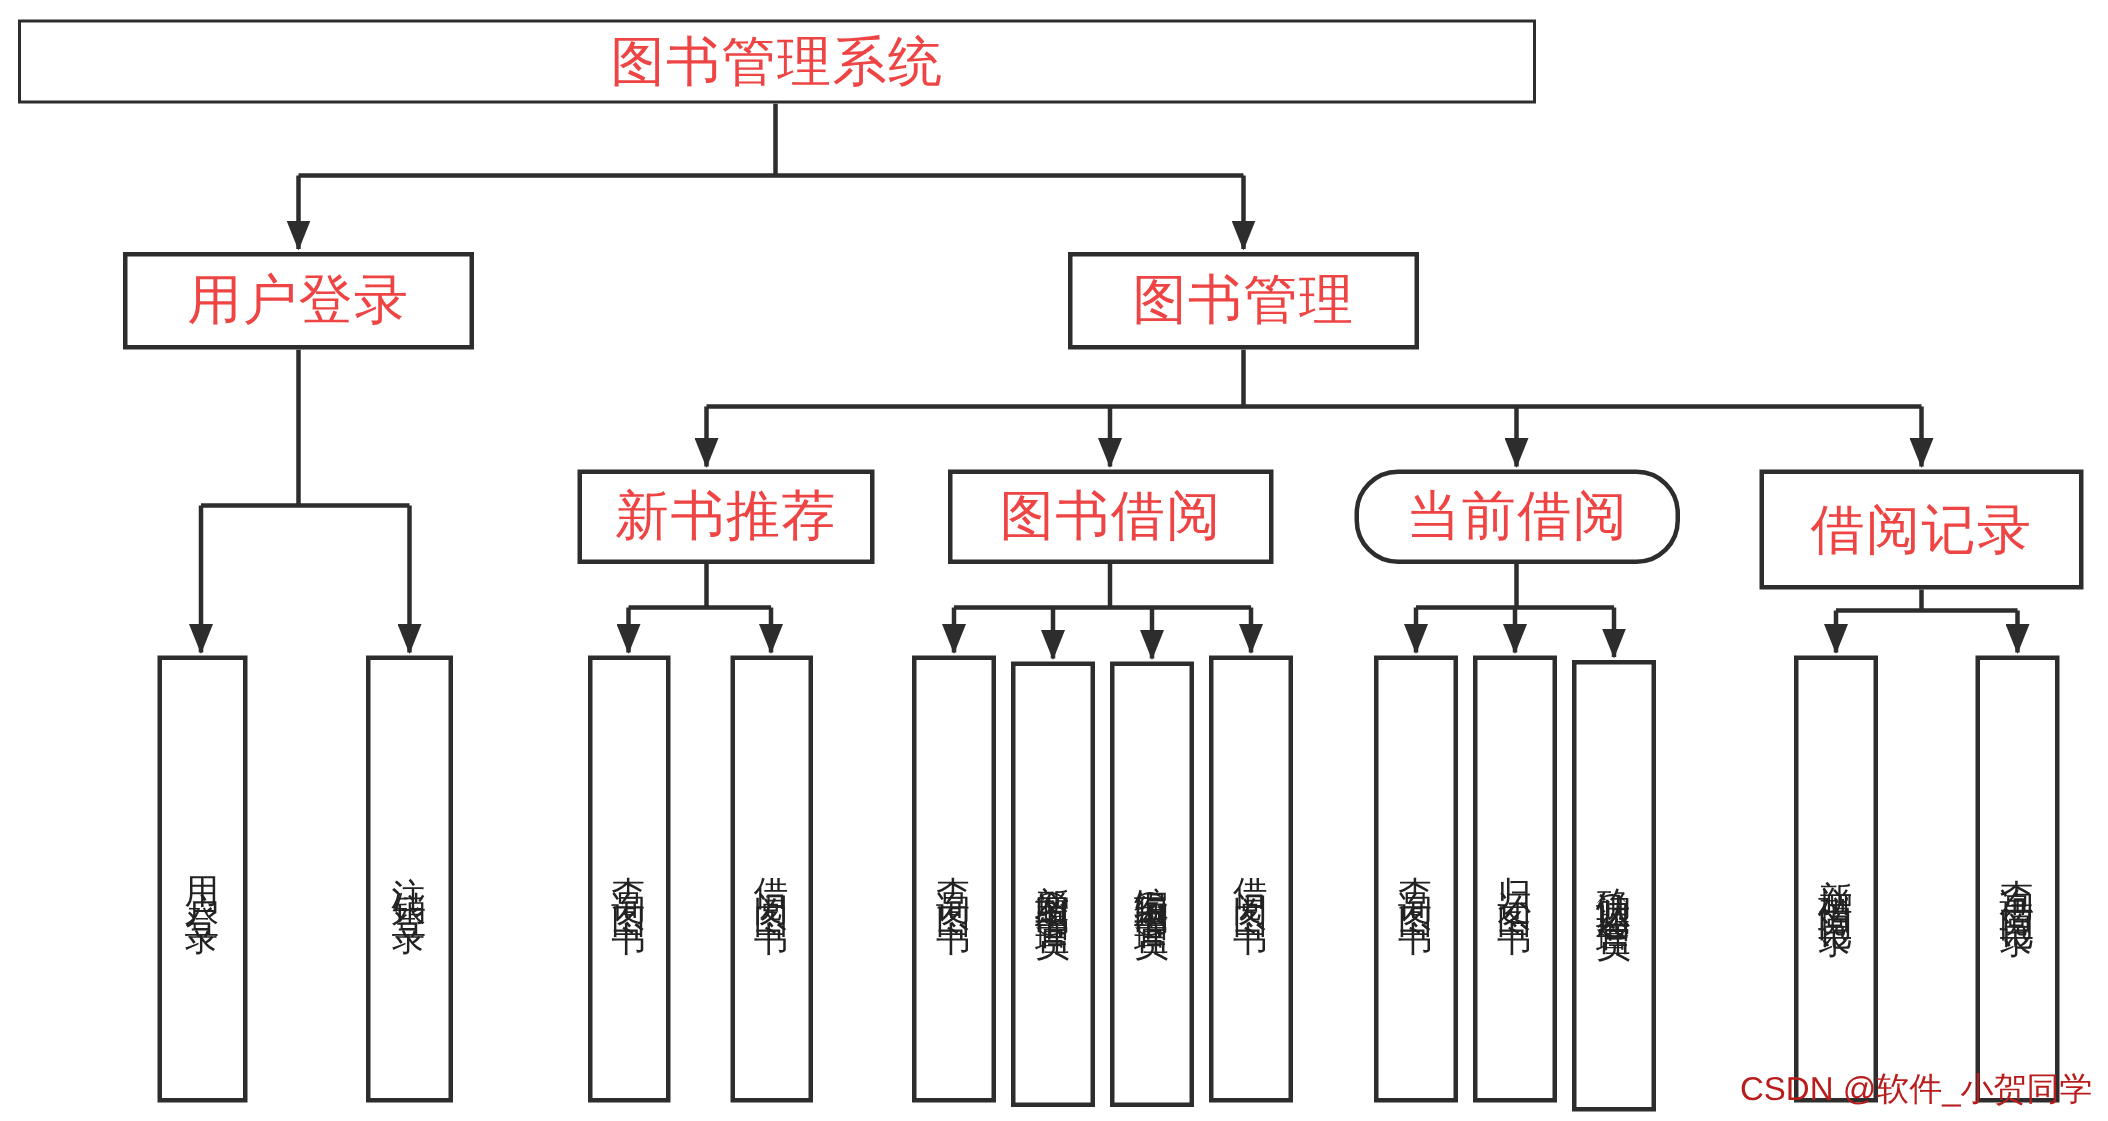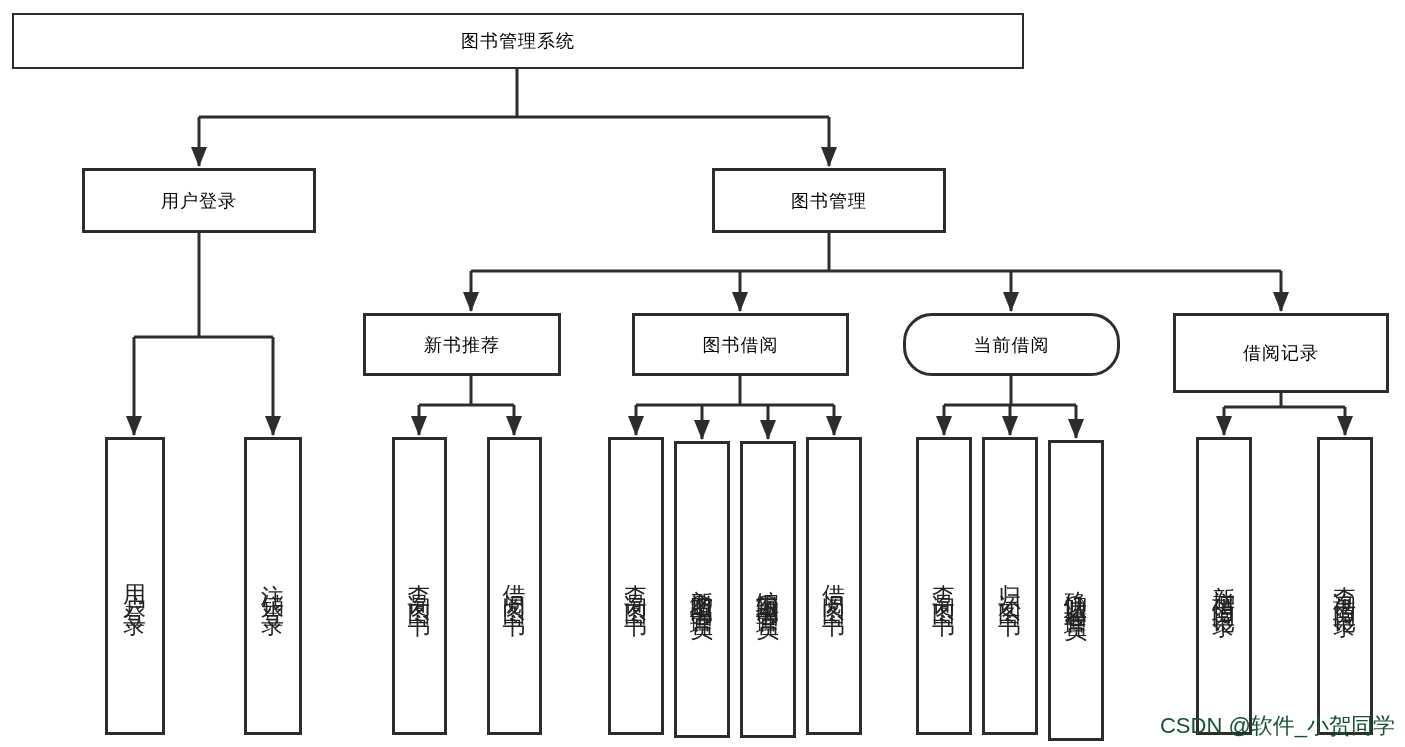--- a/index.html
+++ b/index.html
@@ -21,22 +21,22 @@
     background: #ffffff;
     border: 3px solid #2d2d2d;
     box-sizing: border-box;
     display: flex;
     align-items: center;
     justify-content: center;
     z-index: 2;
   }
   .box.root-box { border-width: 2px; }
   .box .lbl {
-    font-size: 18px;
-    color: #000000;
+    font-size: 36px;
+    color: #ef4444;
     letter-spacing: 1px;
     white-space: nowrap;
   }
   .leaf {
     position: absolute;
     background: #ffffff;
     border: 3px solid #2d2d2d;
     box-sizing: border-box;
     display: flex;
     align-items: center;
@@ -52,21 +52,21 @@
     white-space: nowrap;
   }
   .sp-wide  .vlbl { letter-spacing: 10px; }
   .sp-mid   .vlbl { letter-spacing: 6px; }
   .sp-tight .vlbl { letter-spacing: 4px; }
   .watermark {
     position: absolute;
     right: 10px;
     bottom: 6px;
     font-size: 22px;
-    color: #14532d;
+    color: #b91c1c;
     z-index: 3;
     white-space: nowrap;
   }
 </style>
 </head>
 <body>
 
 <div class="canvas">
 
   <svg class="connectors" width="1405" height="747" viewBox="0 0 1405 747" xmlns="http://www.w3.org/2000/svg">
@@ -123,21 +123,21 @@
     <span class="lbl">图书管理系统</span>
   </div>
 
   <div class="box" style="left:82px; top:168px; width:234px; height:65px;">
     <span class="lbl">用户登录</span>
   </div>
   <div class="box" style="left:712px; top:168px; width:234px; height:65px;justify-content:center;">
     <span class="lbl">图书管理</span>
   </div>
 
-  <div class="box" style="left:363px; top:313px; width:198px; height:63px;">
+  <div class="box" style="left:385px; top:313px; width:198px; height:63px;">
     <span class="lbl">新书推荐</span>
   </div>
   <div class="box" style="left:632px; top:313px; width:217px; height:63px;text-align:right;">
     <span class="lbl">图书借阅</span>
   </div>
   <div class="box" style="left:903px; top:313px; width:217px; height:63px;border-radius:29px;">
     <span class="lbl">当前借阅</span>
   </div>
   <div class="box" style="left:1173px; top:313px; width:216px; height:80px;">
     <span class="lbl">借阅记录</span>

